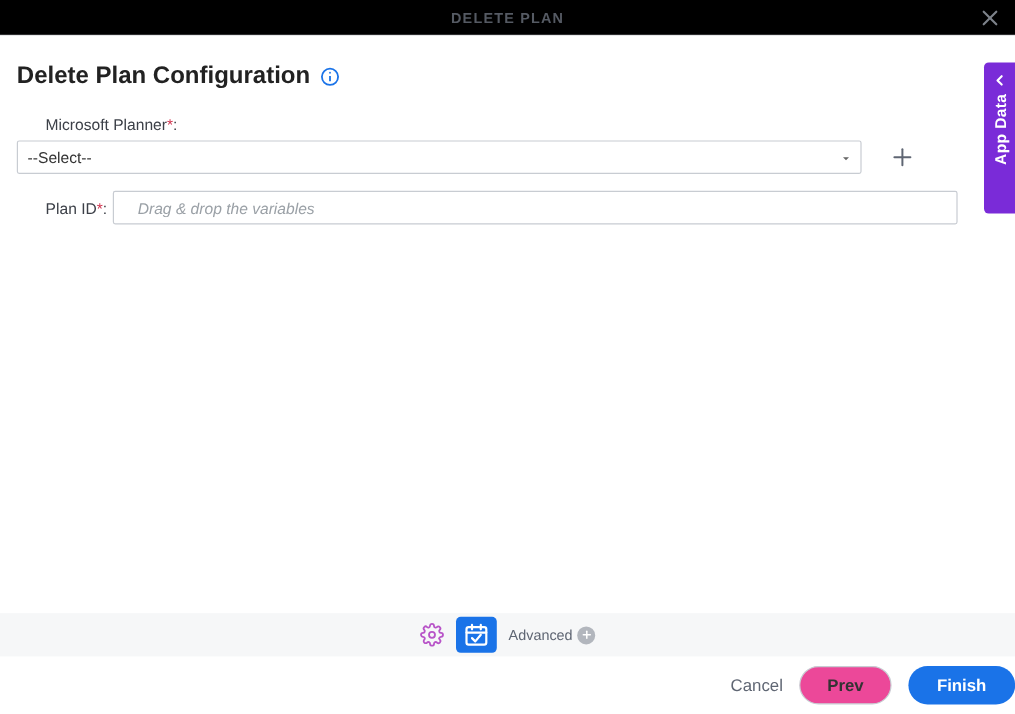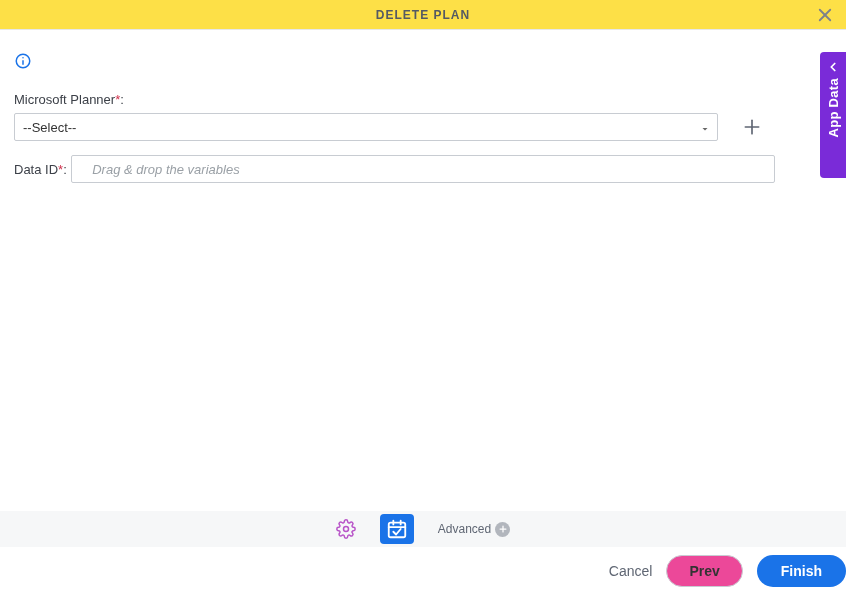--- a/index.html
+++ b/index.html
@@ -1,20 +1,20 @@
 <!DOCTYPE html>
 <html><head>
 <meta charset="utf-8">
 <style>
   * { box-sizing: border-box; margin: 0; padding: 0; }
   html, body { width: 846px; height: 595px; font-family: -apple-system, BlinkMacSystemFont, "Segoe UI", Arial, sans-serif; background: #fff; color: #333; overflow: hidden; }
 
   .header {
     height: 30px;
-    background: #fde047;
+    background: #000000;
     display: flex;
     align-items: center;
     justify-content: center;
     position: relative;
     border-bottom: 1px solid #e6e7e9;
   }
   .header-title {
     font-size: 12px;
     font-weight: 600;
     letter-spacing: 1px;
@@ -36,21 +36,21 @@
     height: calc(100% - 30px - 36px - 48px);
     overflow: auto;
     position: relative;
   }
 
   .page-title-row { display: flex; align-items: center; gap: 8px; margin-bottom: 20px; }
   .page-title { font-size: 20px; font-weight: 700; color: #222; }
   .info-icon { width: 18px; height: 18px; display:flex; align-items:center; justify-content:center; color:#1a73e8; }
 
   .field { margin-bottom: 14px; }
-  .field-label { font-size: 13px; color: #3c4048; margin-bottom: 6px; display: inline-block; }
+  .field-label { font-size: 13px; color: #3c4048; margin-bottom: 6px; display: inline-block; margin-left: 24px; }
   .req { color: #d0314c; }
 
   .select-row { display: flex; align-items: center; gap: 24px; }
   .select {
     flex: 0 0 704px;
     height: 28px;
     border: 1px solid #c8ccd2;
     border-radius: 2px;
     background: #fff;
     display: flex;
@@ -104,21 +104,21 @@
     letter-spacing: 0.3px;
   }
 
   
   .toolbar {
     height: 36px;
     background: #f6f7f8;
     display: flex;
     align-items: center;
     justify-content: center;
-    gap: 24px;
+    gap: 10px;
   }
   .gear-icon { width: 20px; height: 20px; color:#b854c8; cursor:pointer; }
   .calendar-icon {
     width: 34px; height: 30px;
     background: #1a73e8;
     border-radius: 4px;
     display:flex; align-items:center; justify-content:center;
     cursor:pointer;
   }
   .calendar-icon svg { color:#fff; }
@@ -166,20 +166,21 @@
     <svg viewBox="0 0 24 24" width="18" height="18" fill="none" stroke="currentColor" stroke-width="2.4" stroke-linecap="round">
         <line x1="5" y1="5" x2="19" y2="19"></line>
         <line x1="19" y1="5" x2="5" y2="19"></line>
       </svg>
   </span>
 </div>
 
 <div class="body">
 
   <div class="page-title-row">
+    <span class="page-title">Delete Plan Configuration</span>
     <span class="info-icon">
       <svg viewBox="0 0 24 24" width="18" height="18" fill="none" stroke="currentColor" stroke-width="2">
           <circle cx="12" cy="12" r="9"></circle>
           <line x1="12" y1="11" x2="12" y2="17"></line>
           <circle cx="12" cy="7.5" r="1" fill="currentColor" stroke="none"></circle>
         </svg>
     </span>
   </div>
 
   <div class="field">
@@ -199,21 +200,21 @@
         <svg viewBox="0 0 24 24" width="20" height="20" fill="none" stroke="currentColor" stroke-width="2" stroke-linecap="round">
             <line x1="12" y1="4" x2="12" y2="20"></line>
             <line x1="4" y1="12" x2="20" y2="12"></line>
           </svg>
       </span>
     </div>
   </div>
 
   <div class="field">
     <span class="field-label">
-      <span>Data ID</span><span class="req">*</span><span>:</span>
+      <span>Plan ID</span><span class="req">*</span><span>:</span>
     </span>
     <input type="text" class="textinput" placeholder="Drag &amp; drop the variables" style="">
   </div>
 
 </div>
 
 <div class="appdata-tab">
   <span class="appdata-chevron">
     <svg viewBox="0 0 24 24" width="14" height="14" fill="none" stroke="currentColor" stroke-width="3" stroke-linecap="round" stroke-linejoin="round">
         <polyline points="15 18 9 12 15 6"></polyline>

